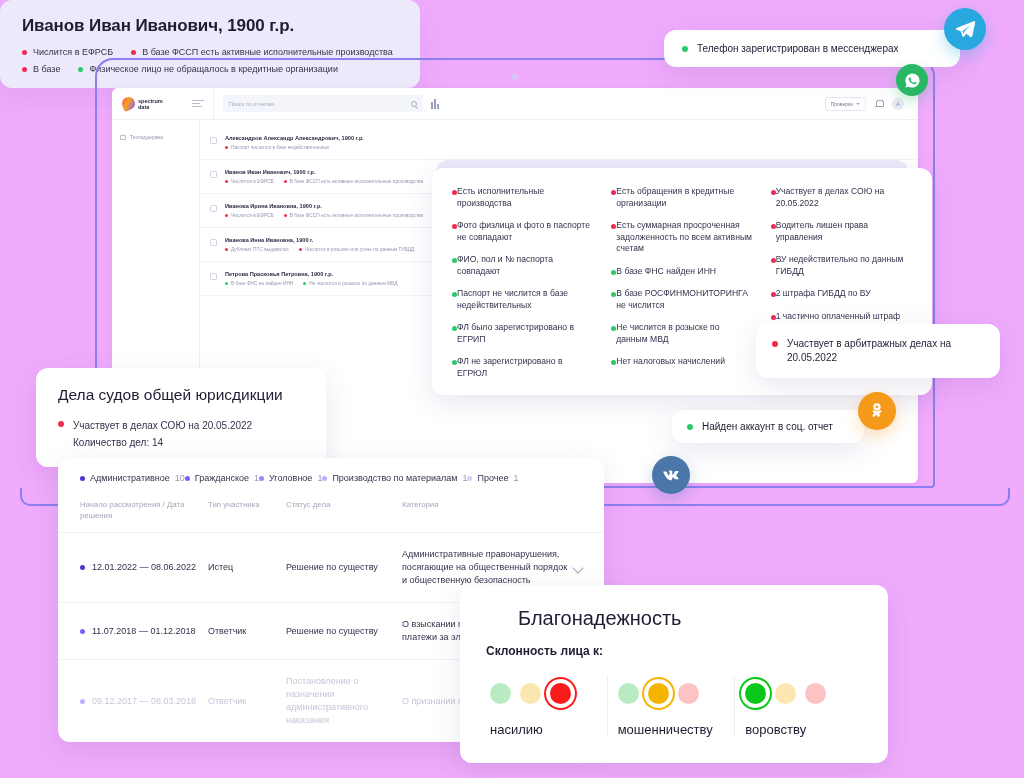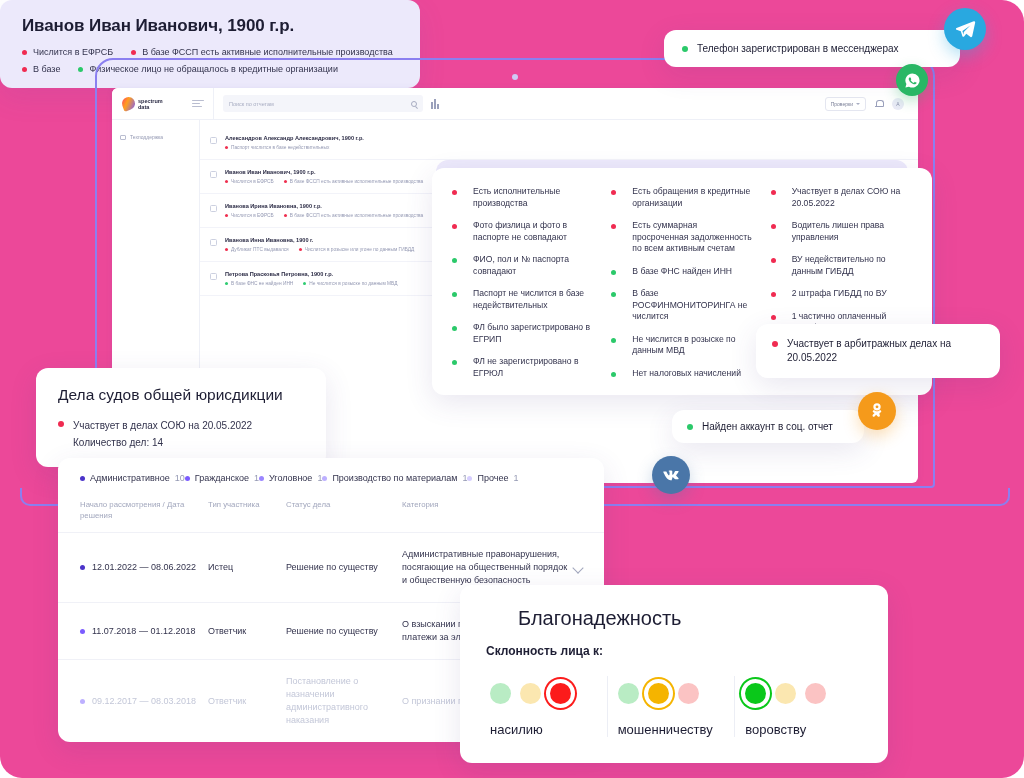--- a/index.html
+++ b/index.html
@@ -2,21 +2,21 @@
 <html><head>
 <meta charset="utf-8">
 <style>
   * { box-sizing: border-box; margin: 0; padding: 0; }
   html, body {
     width: 1024px; height: 778px;
     font-family: "Liberation Sans", sans-serif;
     background: #ffffff;
     overflow: hidden;
   }
-  #stage { position: relative; width: 1024px; height: 778px; background: #ec4899; border-radius: 22px; }
+  #stage { position: relative; width: 1024px; height: 778px; background: #f0abfc; }
 
   
   .laptop-screen {
     position: absolute; left: 95px; top: 58px;
     width: 840px; height: 430px;
     border: 2px solid #8b7ff0; border-radius: 18px 18px 4px 4px;
     background: transparent;
   }
   .laptop-cam {
     position: absolute; left: 50%; top: 14px; transform: translateX(-50%);
@@ -132,21 +132,21 @@
     position:absolute; left:436px; top:160px; width:472px; height:185px;
     background:#ece9fb; border-radius:12px;
   }
 
   
   .card-checks {
     left:432px; top:168px; width:500px; padding:18px 20px 16px 20px;
   }
   .checks-grid { display:flex; gap:18px; }
   .checks-col { flex:1; display:flex; flex-direction:column; gap:11px; }
-  .chk { display:flex; gap:16px; align-items:flex-start; }
+  .chk { display:flex; gap:0; align-items:flex-start; }
   .chk .cdot { width:5px;height:5px;border-radius:50%;flex:none;margin-top:4px; }
   .chk .cdot.red{background:#f02b51}
   .chk .cdot.green{background:#2bc96a}
   .chk .ctxt { font-size:8.6px; line-height:11.5px; color:#33334d; }
 
   
   .card-arb {
     left:756px; top:324px; width:244px; padding:13px 16px;
   }
   .arb-row { display:flex; gap:9px; align-items:flex-start; }

